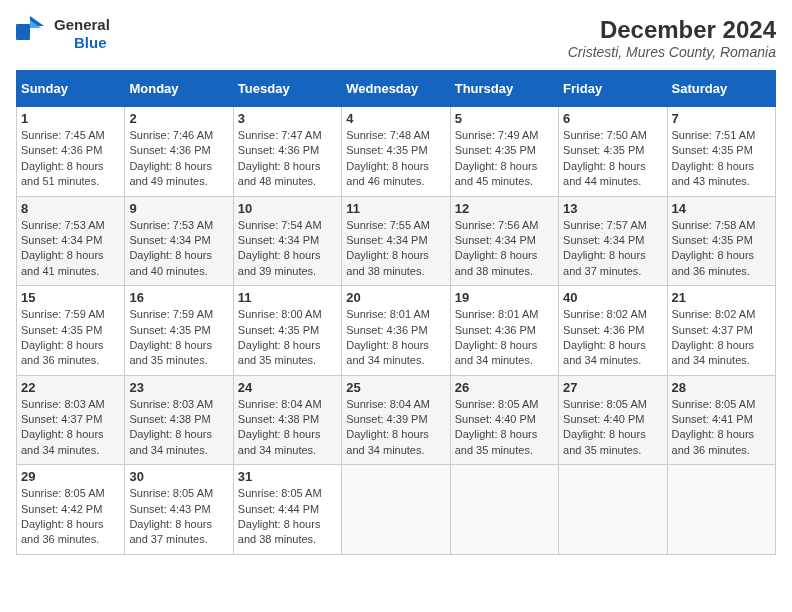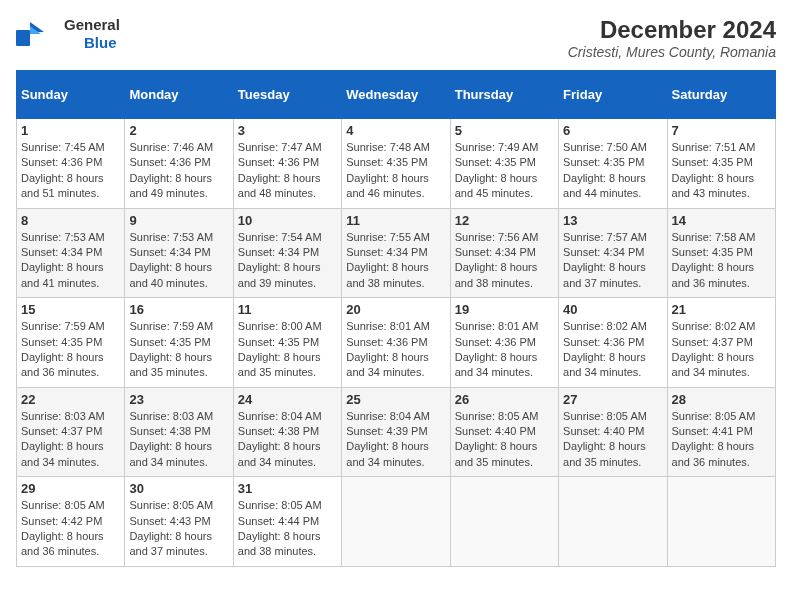--- a/index.html
+++ b/index.html
@@ -11,22 +11,22 @@
       padding: 16px;
     }
     .header-area {
       display: flex;
       justify-content: space-between;
       align-items: flex-start;
       margin-bottom: 10px;
     }
     .logo {
       display: flex;
-      align-items: center;
-      gap: 20px;
+      align-items: flex-start;
+      gap: 10px;
     }
     .logo-text-general {
       font-size: 15px;
       font-weight: bold;
       color: #333;
     }
     .logo-text-blue {
       font-size: 15px;
       font-weight: bold;
       color: #1565c0;
@@ -50,21 +50,21 @@
       font-style: italic;
     }
     .calendar {
       width: 100%;
       border-collapse: collapse;
       font-size: 11px;
     }
     .calendar thead tr th {
       background: #1565c0;
       color: #fff;
-      padding: 16px 4px;
+      padding: 10px 4px;
       font-size: 13px;
       font-weight: bold;
       border: 1px solid #1565c0;
       text-align: left;
     }
     .calendar tbody tr td {
       border: 1px solid #ccc;
       vertical-align: top;
       padding: 4px 4px 6px 4px;
       width: calc(100% / 7);

